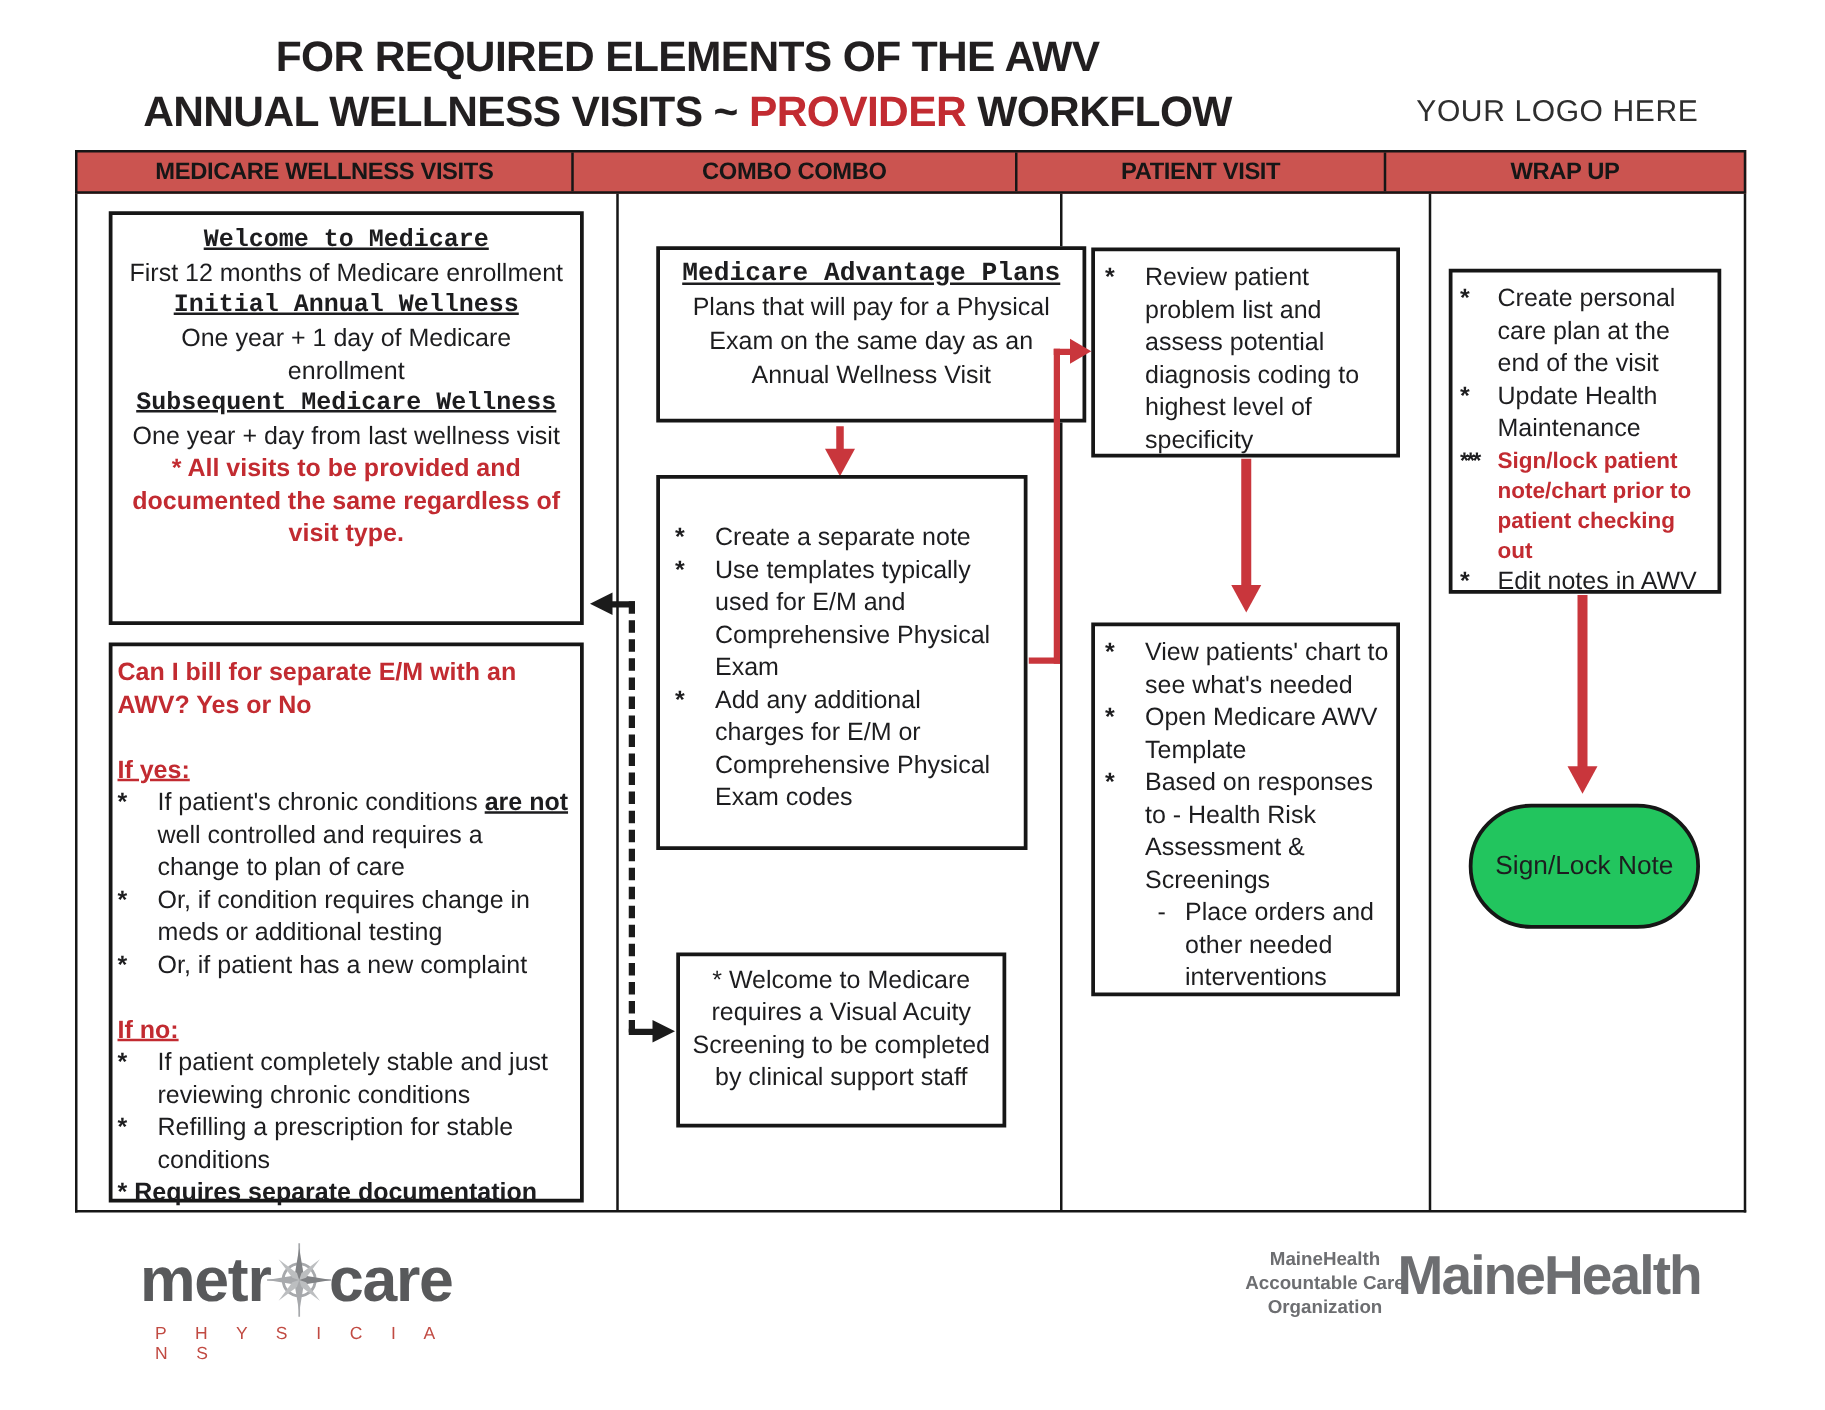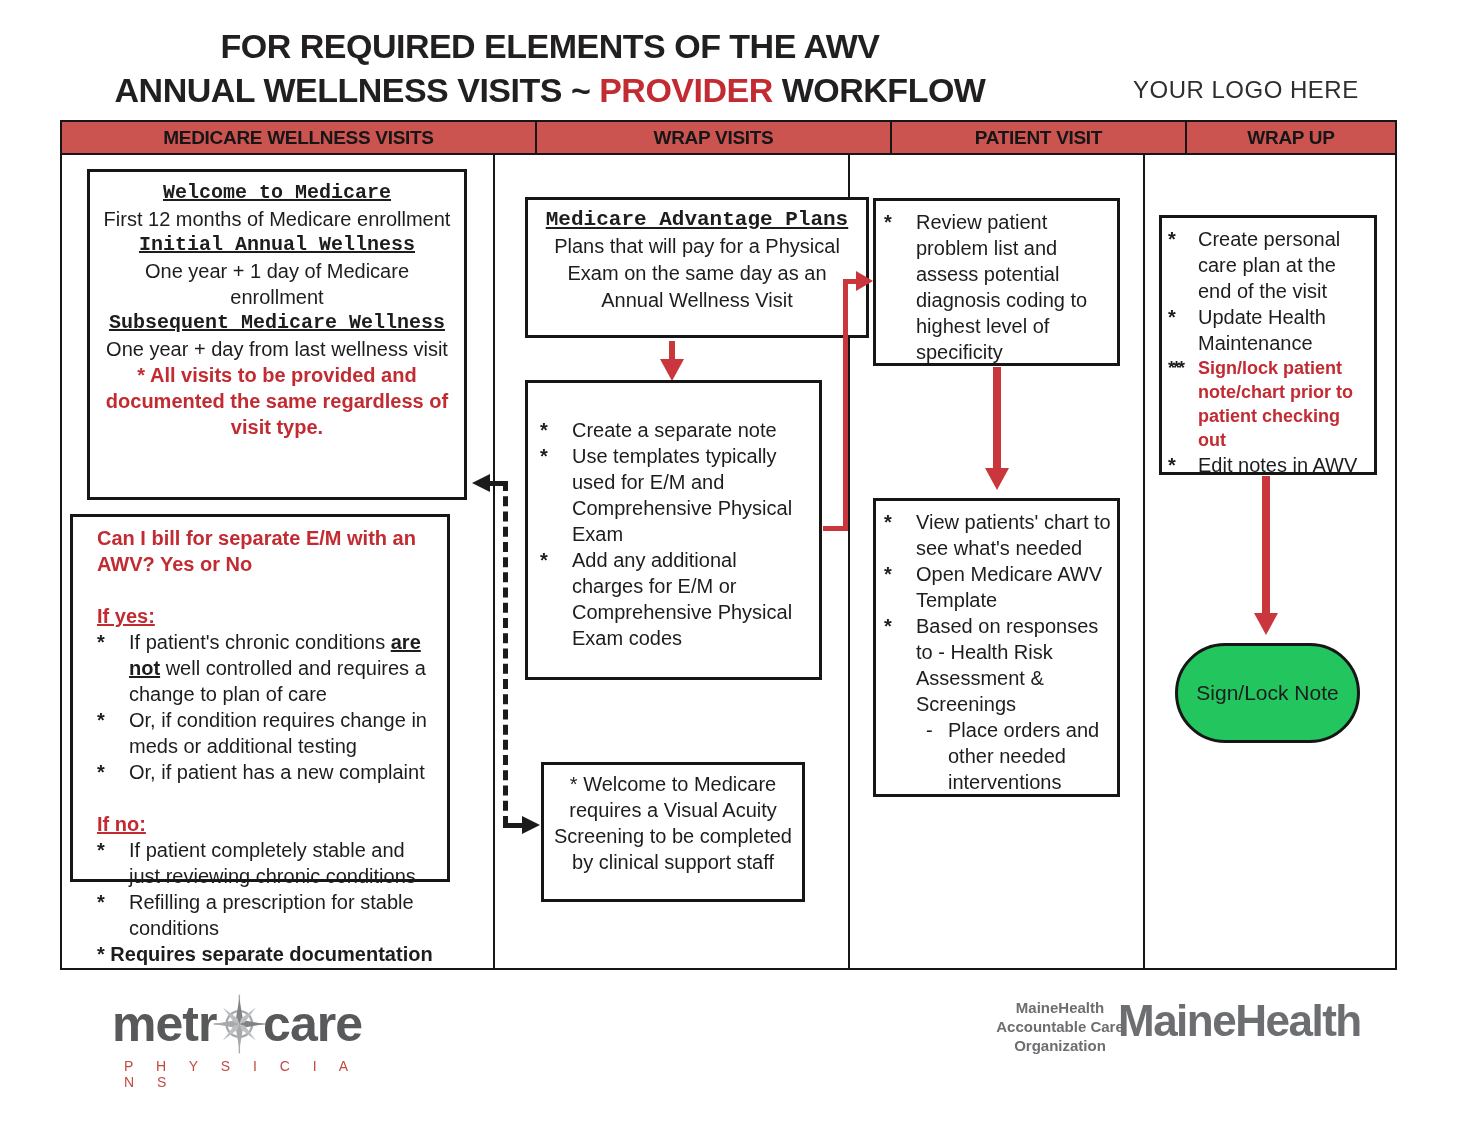--- a/index.html
+++ b/index.html
@@ -12,21 +12,21 @@
                 font-weight:bold; font-size:34px; letter-spacing:-.5px; line-height:44px; color:#221f20;}
   .title-accent { color:#c22b31; }
   .logo-placeholder { position:absolute; left:1133px; top:76px; font-size:24px; color:#2e2e2e; letter-spacing:.5px; }
 
   
   .thead { position:absolute; left:60px; top:120px; width:1337px; height:35px; display:flex;
            background:#cb5450; border:2px solid #161616; }
   .th { display:flex; align-items:center; justify-content:center; font-weight:bold; font-size:19px;
         color:#161616; border-right:2px solid #161616; letter-spacing:-.3px; }
   .th:last-child { border-right:none; }
-  .th.c1 { width:475px; } .th.c2 { width:355px; } .th.c3 { width:295px; } .th.c4 { flex:1; }
+  .th.c1 { width:397px; } .th.c2 { width:355px; } .th.c3 { width:295px; } .th.c4 { flex:1; }
 
   .tbody { position:absolute; left:60px; top:155px; width:1337px; height:815px;
            border-left:2px solid #161616; border-right:2px solid #161616; border-bottom:2px solid #161616; }
   .vline { position:absolute; top:0; width:2px; height:100%; background:#161616; }
 
   
   .box { position:absolute; border:3px solid #161616; background:#fff; font-size:20px; line-height:26px; }
   .center { text-align:center; }
   .hd { font-weight:bold; text-decoration:underline;font-family:Liberation Mono, monospace; }
   .red { color:#c22b31; }
@@ -75,42 +75,42 @@
 <div id="page">
 
   <div class="title-wrap">
     <div>FOR REQUIRED ELEMENTS OF THE AWV</div>
     <div><span>ANNUAL WELLNESS VISITS ~ </span><span class="title-accent">PROVIDER</span><span> WORKFLOW</span></div>
   </div>
   <div class="logo-placeholder">YOUR LOGO HERE</div>
 
   <div class="thead">
     <div class="th c1">MEDICARE WELLNESS VISITS</div>
-    <div class="th c2">WRAP VISITS</div>
+    <div class="th c2">COMBO COMBO</div>
     <div class="th c3">PATIENT VISIT</div>
     <div class="th c4">WRAP UP</div>
   </div>
 
   <div class="tbody">
     <div class="vline" style="left:431px;"></div>
     <div class="vline" style="left:786px;"></div>
     <div class="vline" style="left:1081px;"></div>
   </div>
 
   <div class="box center" style="left:87px; top:169px; width:380px; height:331px; padding:8px 10px;">
     <div class="hd">Welcome to Medicare</div>
     <div>First 12 months of Medicare enrollment</div>
     <div class="hd">Initial Annual Wellness</div>
     <div>One year + 1 day of Medicare enrollment</div>
     <div class="hd">Subsequent Medicare Wellness</div>
     <div>One year + day from last wellness visit</div>
     <div class="red b">* All visits to be provided and documented the same regardless of visit type.</div>
   </div>
 
-  <div class="box" style="left:70px; top:514px; width:380px; height:368px; padding:8px 8px 6px 24px;">
+  <div class="box" style="left:87px; top:514px; width:380px; height:448px; padding:8px 8px 6px 4px;">
     <div class="red b">Can I bill for separate E/M with an AWV?  Yes or No</div>
     <div class="gap"></div>
     <div class="red bu">If yes:</div>
     <div class="li">
       <span class="mk">*</span>
       <span class="tx"><span>If patient's chronic conditions </span><span class="bu">are not</span><span> well controlled and requires a change to plan of care</span></span>
     </div>
     <div class="li">
       <span class="mk">*</span>
       <span class="tx">Or, if condition requires change  in meds or additional testing</span>

